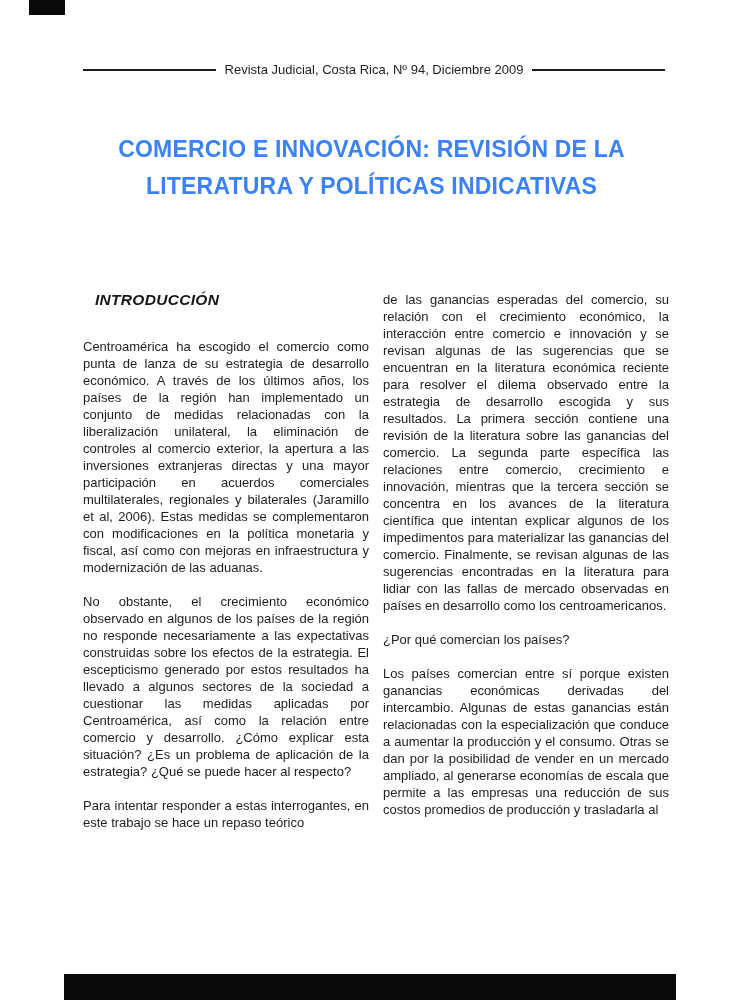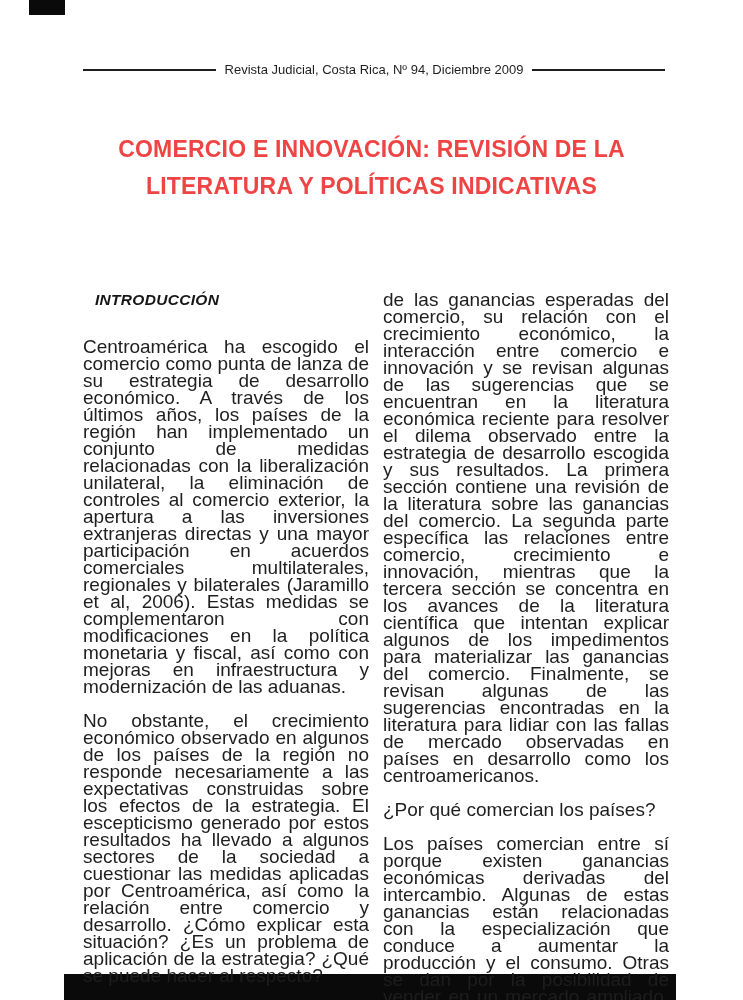--- a/index.html
+++ b/index.html
@@ -53,21 +53,21 @@
     position: absolute;
     left: 50%;
     transform: translateX(-50%);
     top: 116px;
     width: 580px;
     text-align: center;
     font-size: 23px;
     font-weight: bold;
     line-height: 37px;
     letter-spacing: 0.2px;
-    color: #ef4444;
+    color: #3b82f6;
   }
   
   .author-block {
     position: absolute;
     right: 76px;
     top: 219px;
     text-align: right;
     font-size: 13.5px;
     font-weight: bold;
     font-style: italic;
@@ -82,21 +82,21 @@
     width: 586px;
     display: flex;
     gap: 14px;
   }
   .col {
     width: 286px;
     flex: 0 0 286px;
   }
   .col p {
     margin: 0 0 17px 0;
-    font-size: 19px;
+    font-size: 13px;
     line-height: 17px;
     text-align: justify;
     color: #1e1e1e;
   }
   .col p.last-open {
     margin-bottom: 0;
   }
   .section-heading {
     margin: 0 0 29px 12px;
     font-size: 15.5px;

